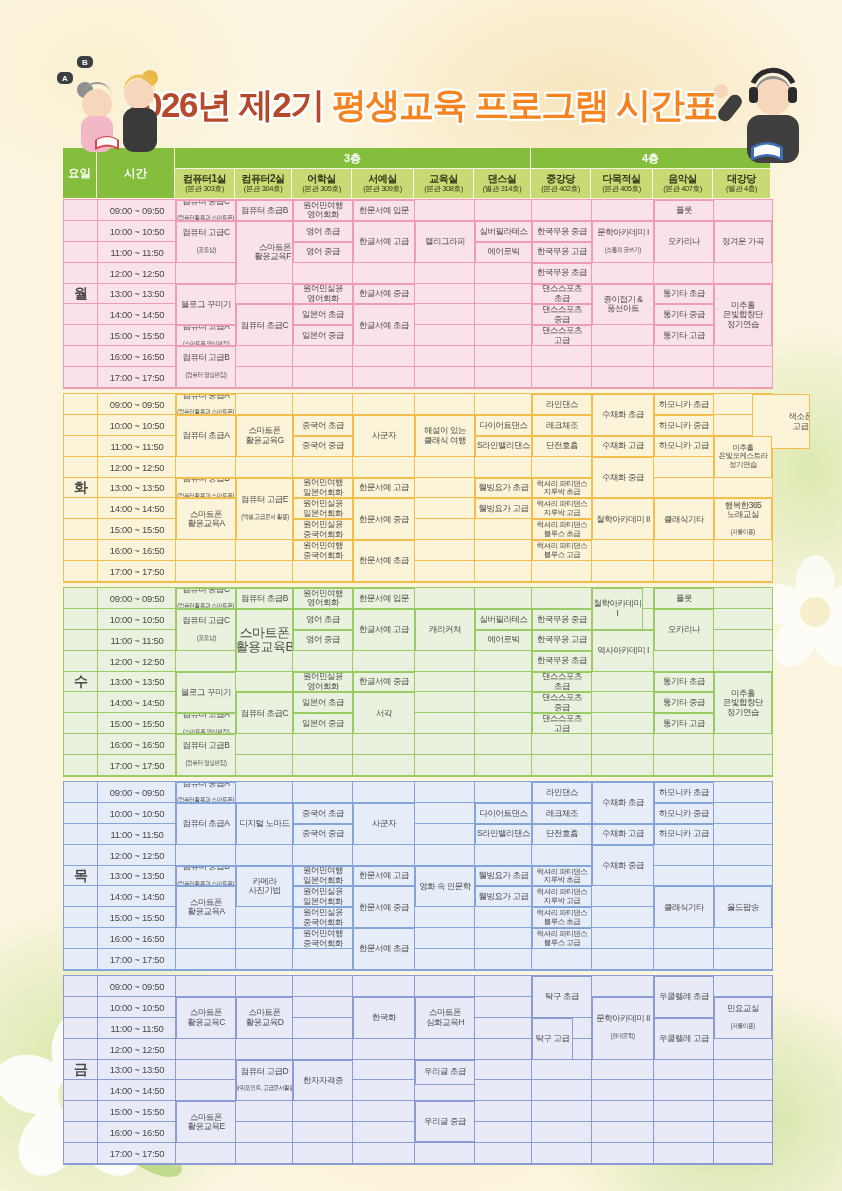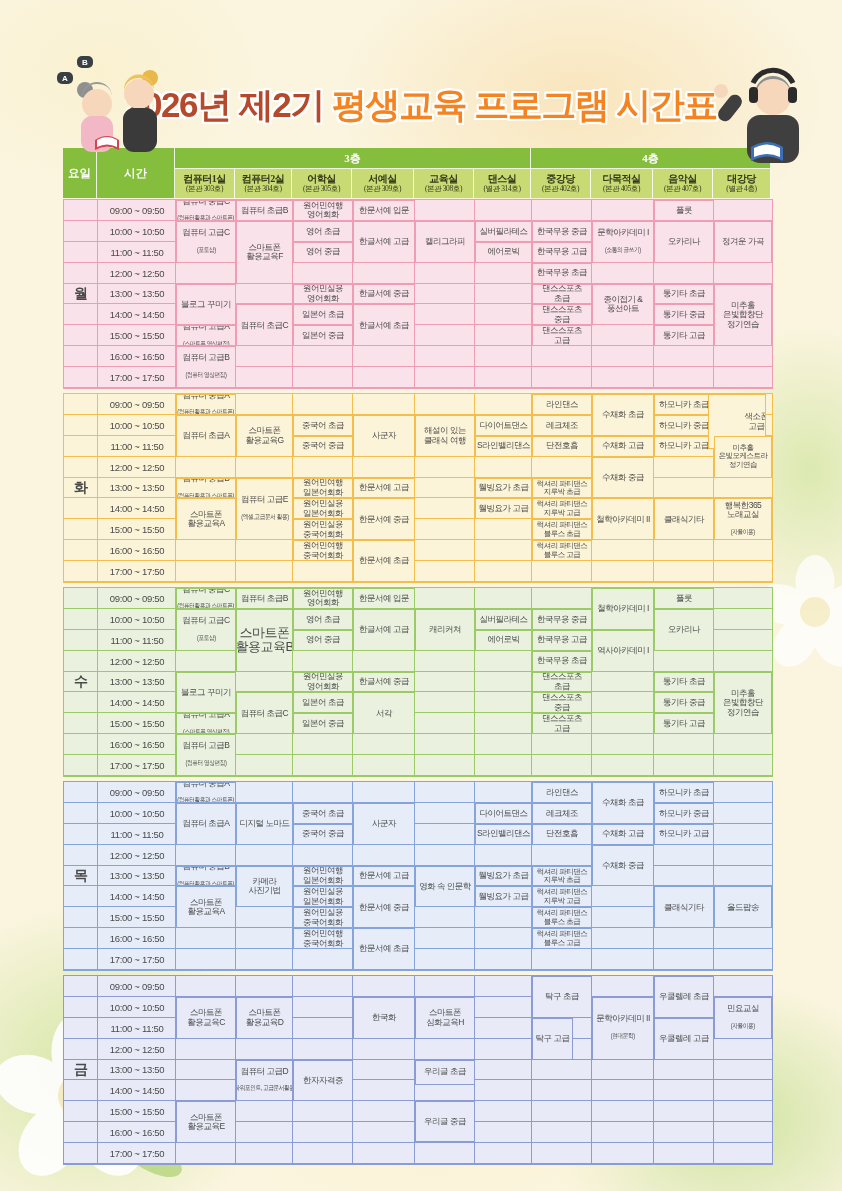--- a/index.html
+++ b/index.html
@@ -9,21 +9,21 @@
   .content{position:absolute;inset:0;z-index:2;}
   
   .title{position:absolute;left:0;top:82px;width:100%;text-align:center;
          font-weight:800;font-size:35px;letter-spacing:-1.5px;white-space:nowrap;
          text-shadow:-2px -2px 0 #fff,2px -2px 0 #fff,-2px 2px 0 #fff,2px 2px 0 #fff,
                      0 -2px 0 #fff,0 2px 0 #fff,-2px 0 0 #fff,2px 0 0 #fff;}
   .illu{position:absolute;z-index:3;}
   
   .thead{position:absolute;left:63px;top:148px;width:708px;height:50px;}
   .hcell{position:absolute;box-sizing:border-box;display:flex;flex-direction:column;
-         align-items:center;justify-content:center;line-height:1.1;font-family:Liberation Serif, serif;}
+         align-items:center;justify-content:center;line-height:1.1;}
   .hgreen{color:#fff;font-weight:bold;font-size:11.5px;border-right:1px solid rgba(255,255,255,.85);}
   .floor{color:#fff;font-weight:bold;font-size:11px;border-bottom:1px solid rgba(255,255,255,.85);
          border-right:1px solid rgba(255,255,255,.85);}
   .room{font-size:10px;font-weight:bold;letter-spacing:-0.5px;
         border-right:1px solid rgba(255,255,255,.85);text-align:center;}
   .room .loc{font-size:7.5px;font-weight:normal;letter-spacing:-0.4px;margin-top:1px;}
   
   #sections{position:absolute;left:63px;top:199px;width:708px;}
   .section{position:relative;width:708px;height:188px;box-sizing:content-box;
            border:1.5px solid;margin-bottom:4px;}
@@ -185,21 +185,21 @@
             <div><span class="cls-s">(스마트폰 영상편집)</span></div>
           </div>
           <div class="cls" style="left: 112px; top: 146.222px; width: 60px; height: 41.7778px; border: 1px solid rgb(239, 157, 181); background: rgb(249, 226, 233);">
             <div class="cls-t" style="font-size: 8.5px;">컴퓨터 고급B</div>
             <div><span class="cls-s">(컴퓨터 영상편집)</span></div>
           </div>
           <div class="cls" style="left: 172px; top: 0px; width: 57px; height: 20.8889px; border: 1px solid rgb(239, 157, 181); background: rgb(249, 226, 233);">
             <div class="cls-t" style="font-size: 8.5px;">컴퓨터 초급B</div>
           </div>
           <div class="cls" style="left: 172px; top: 20.8889px; width: 57px; height: 62.6667px; border: 1px solid rgb(239, 157, 181); background: rgb(249, 226, 233);">
-            <div class="cls-t" style="font-size: 8.5px;">스마트폰 활용교육F</div>
+            <div class="cls-t" style="font-size: 8.5px; text-align: right;">스마트폰 활용교육F</div>
           </div>
           <div class="cls" style="left: 172px; top: 104.444px; width: 57px; height: 41.7778px; border: 1px solid rgb(239, 157, 181); background: rgb(249, 226, 233);">
             <div class="cls-t" style="font-size: 8.5px;">컴퓨터 초급C</div>
           </div>
           <div class="cls" style="left: 229px; top: 0px; width: 60px; height: 20.8889px; border: 1px solid rgb(239, 157, 181); background: rgb(249, 226, 233);">
             <div class="cls-t" style="font-size: 8.5px;">원어민여행 영어회화</div>
           </div>
           <div class="cls" style="left: 229px; top: 20.8889px; width: 60px; height: 20.8889px; border: 1px solid rgb(239, 157, 181); background: rgb(249, 226, 233);">
             <div class="cls-t" style="font-size: 8.5px;">영어 초급</div>
           </div>
@@ -398,21 +398,21 @@
           </div>
           <div class="cls" style="left: 590px; top: 20.8889px; width: 60px; height: 20.8889px; border: 1px solid rgb(244, 190, 77); background: rgb(252, 244, 216);">
             <div class="cls-t" style="font-size: 8.5px;">하모니카 중급</div>
           </div>
           <div class="cls" style="left: 590px; top: 41.7778px; width: 60px; height: 20.8889px; border: 1px solid rgb(244, 190, 77); background: rgb(252, 244, 216);">
             <div class="cls-t" style="font-size: 8.5px;">하모니카 고급</div>
           </div>
           <div class="cls" style="left: 590px; top: 104.444px; width: 60px; height: 41.7778px; border: 1px solid rgb(244, 190, 77); background: rgb(252, 244, 216);">
             <div class="cls-t" style="font-size: 8.5px;">클래식기타</div>
           </div>
-          <div class="cls" style="left: 644px; top: 0px; width: 58px; height: 55px; border: 1px solid rgb(244, 190, 77); background: rgb(252, 244, 216); padding-left: 40px;">
+          <div class="cls" style="left: 688px; top: 0px; width: 58px; height: 55px; border: 1px solid rgb(244, 190, 77); background: rgb(252, 244, 216); padding-left: 40px;">
             <div class="cls-t" style="font-size: 8.5px;">색소폰 고급</div>
           </div>
           <div class="cls" style="left: 650px; top: 41.7778px; width: 58px; height: 41.7778px; border: 1px solid rgb(244, 190, 77); background: rgb(252, 244, 216);">
             <div class="cls-t" style="font-size: 7.5px;">미추홀 은빛오케스트라 정기연습</div>
           </div>
           <div class="cls" style="left: 650px; top: 104.444px; width: 58px; height: 41.7778px; border: 1px solid rgb(244, 190, 77); background: rgb(252, 244, 216);">
             <div class="cls-t" style="font-size: 8.5px;">행복한365 노래교실</div>
             <div><span class="cls-s">(자율이용)</span></div>
           </div>
         </div>
@@ -505,21 +505,21 @@
           </div>
           <div class="cls" style="left: 468px; top: 83.5556px; width: 60px; height: 20.8889px; border: 1px solid rgb(155, 203, 103); background: rgb(234, 242, 223);">
             <div class="cls-t" style="font-size: 8.5px;">댄스스포츠 초급</div>
           </div>
           <div class="cls" style="left: 468px; top: 104.444px; width: 60px; height: 20.8889px; border: 1px solid rgb(155, 203, 103); background: rgb(234, 242, 223);">
             <div class="cls-t" style="font-size: 8.5px;">댄스스포츠 중급</div>
           </div>
           <div class="cls" style="left: 468px; top: 125.333px; width: 60px; height: 20.8889px; border: 1px solid rgb(155, 203, 103); background: rgb(234, 242, 223);">
             <div class="cls-t" style="font-size: 8.5px;">댄스스포츠 고급</div>
           </div>
-          <div class="cls" style="left: 528px; top: 0px; width: 62px; height: 41.7778px; border: 1px solid rgb(155, 203, 103); background: rgb(234, 242, 223);">
+          <div class="cls" style="left: 528px; top: 0px; width: 51px; height: 41.7778px; border: 1px solid rgb(155, 203, 103); background: rgb(234, 242, 223);">
             <div class="cls-t" style="font-size: 8.5px;">철학아카데미 I</div>
           </div>
           <div class="cls" style="left: 528px; top: 41.7778px; width: 62px; height: 41.7778px; border: 1px solid rgb(155, 203, 103); background: rgb(234, 242, 223);">
             <div class="cls-t" style="font-size: 8.5px;">역사아카데미 I</div>
           </div>
           <div class="cls" style="left: 590px; top: 0px; width: 60px; height: 20.8889px; border: 1px solid rgb(155, 203, 103); background: rgb(234, 242, 223);">
             <div class="cls-t" style="font-size: 8.5px;">플룻</div>
           </div>
           <div class="cls" style="left: 590px; top: 20.8889px; width: 60px; height: 41.7778px; border: 1px solid rgb(155, 203, 103); background: rgb(234, 242, 223);">
             <div class="cls-t" style="font-size: 8.5px;">오카리나</div>

